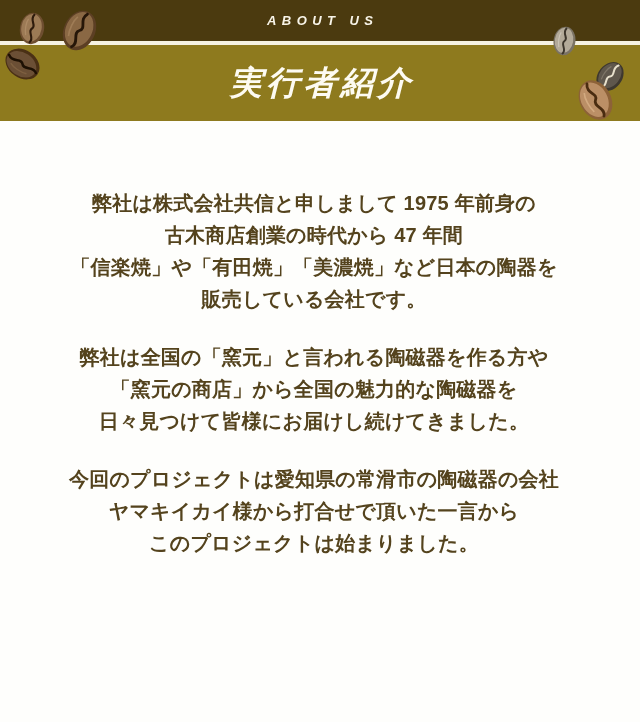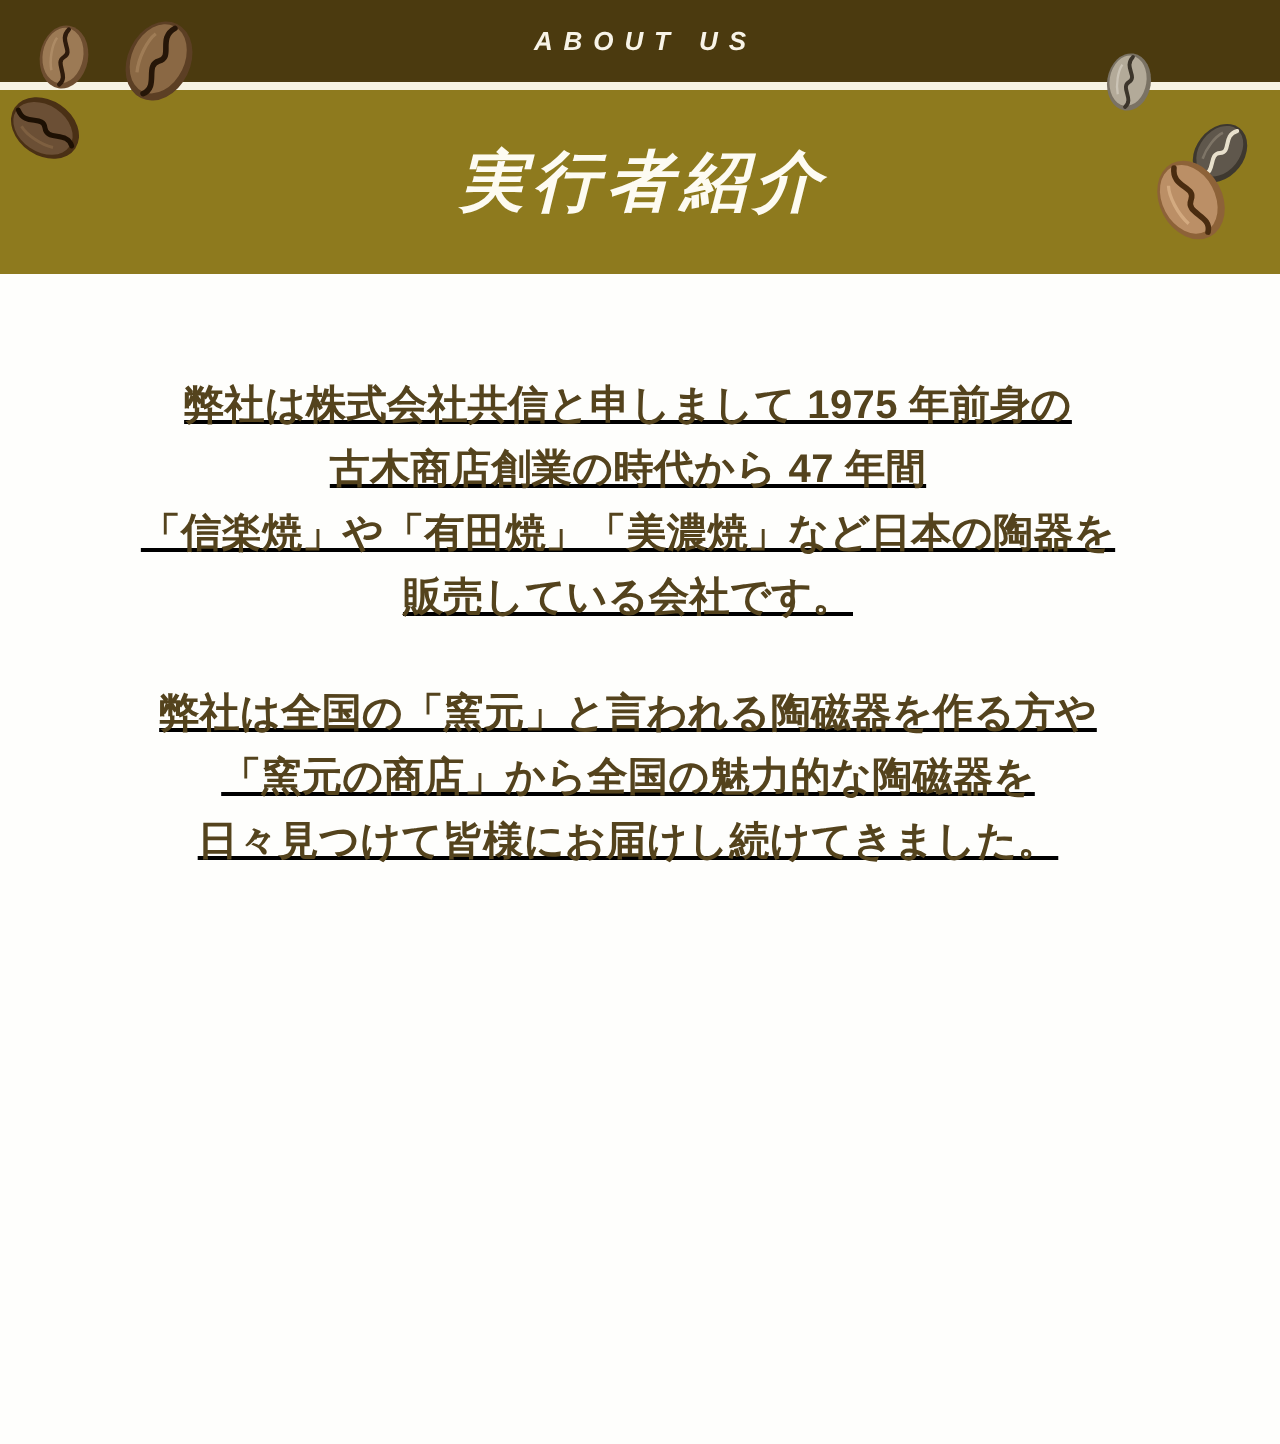--- a/index.html
+++ b/index.html
@@ -36,21 +36,21 @@
     font-size: 13px;
     font-weight: bold;
     letter-spacing: 0.42em;
     text-indent: 0.42em;
   }
   .band-divider {
     height: 4px;
     background: #f6f2e2;
   }
   .band-main {
-    height: 92px;
+    height: 76px;
     background: #8e7a1e;
     display: flex;
     align-items: center;
     justify-content: center;
   }
   .hero-title {
     color: #fdfbf2;
     font-size: 33px;
     font-weight: bold;
     letter-spacing: 0.12em;
@@ -69,21 +69,20 @@
   .bean-b { left: 63px;  top: 9px;  width: 33px; height: 43px; transform: rotate(26deg); }
   .bean-c { left: 7px;   top: 45px; width: 31px; height: 38px; transform: rotate(-56deg); }
   .bean-d { left: 553px; top: 26px; width: 23px; height: 30px; transform: rotate(9deg); }
   .bean-e { left: 597px; top: 60px; width: 26px; height: 33px; transform: rotate(38deg); }
   .bean-f { left: 579px; top: 78px; width: 33px; height: 44px; transform: rotate(-28deg); }
 
   
   .content {
     padding: 58px 30px 0 18px;
     text-align: center;
-    text-decoration: underline;
   }
   .content p {
     margin: 0 0 26px 0;
     color: #54431d;
     font-size: 20px;
     line-height: 32px;
     font-weight: bold;
     white-space: pre-line;
     letter-spacing: 0.01em;
   }
@@ -154,15 +153,18 @@
   </header>
 
   <main class="content">
     <p>弊社は株式会社共信と申しまして 1975 年前身の
 古木商店創業の時代から 47 年間
 「信楽焼」や「有田焼」「美濃焼」など日本の陶器を
 販売している会社です。</p>
     <p>弊社は全国の「窯元」と言われる陶磁器を作る方や
 「窯元の商店」から全国の魅力的な陶磁器を
 日々見つけて皆様にお届けし続けてきました。</p>
+    <p>今回のプロジェクトは愛知県の常滑市の陶磁器の会社
+ヤマキイカイ様から打合せで頂いた一言から
+このプロジェクトは始まりました。</p>
   </main>
 
 </div>
 
 </body></html>

